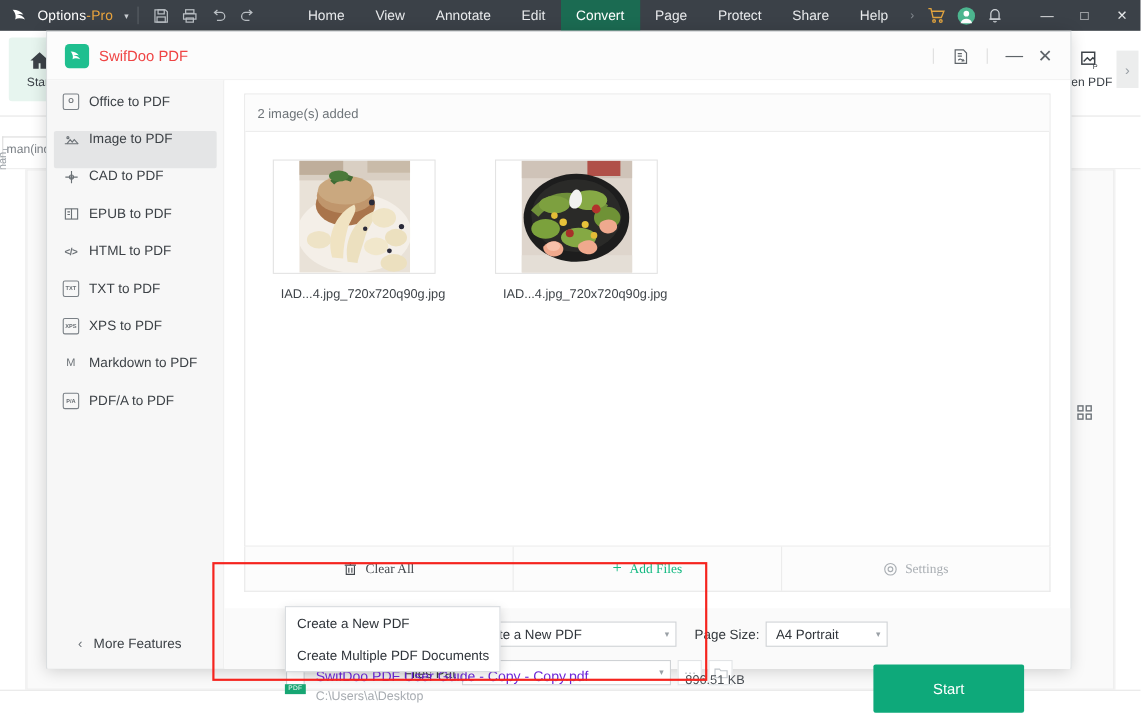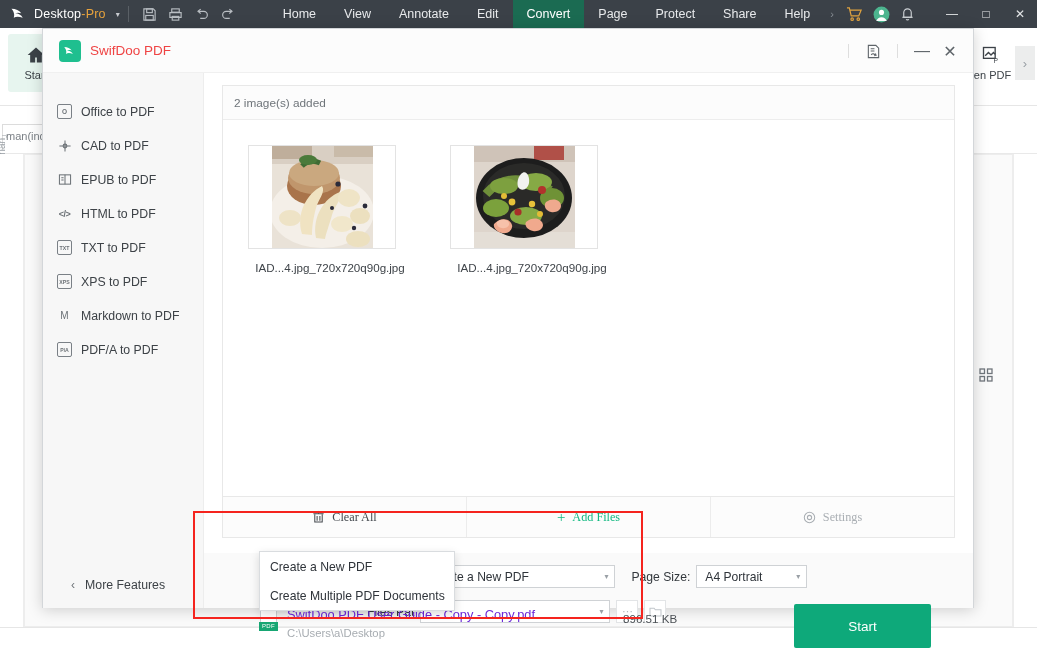--- a/index.html
+++ b/index.html
@@ -129,21 +129,21 @@
   }
 
   .dlg-body { position: relative; height: 535px; display: flex; }
 
   
   .dlg-side {
     width: 161px; background: #f7f7f7; position: relative;
     border-right: 1px solid #ededed;
   }
   .side-item {
-    display: flex; align-items: flex-end; height: 34px; margin: 0 6px;
+    display: flex; align-items: flex-start; height: 34px; margin: 0 6px;
     padding-left: 8px; border-radius: 2px; gap: 9px;
     font-size: 12.3px; color: #3d4247;
   }
   .side-item.active { background: #e4e5e6; }
   .side-ico {
     width: 15px; height: 15px; display: flex; align-items: center; justify-content: center;
     color: #6b7176; font-size: 8.5px; font-weight: bold; flex: 0 0 15px;
   }
   .side-ico.box { border: 1.3px solid #7a8086; border-radius: 2px; font-size: 6.5px; }
   .side-more {
@@ -312,21 +312,21 @@
     <div class="bg-statusbar"></div>
   </div>
 
   <div class="app-titlebar">
     <div class="brand">
       <span class="brand-logo">
         <svg width="18" height="16" viewBox="0 0 24 20" fill="#ffffff">
           <path d="M2 3c6 0 10 2 13 6-3-1-6-1-8 0 4 0 8 2 10 6-5-2-9-2-12 0 2-5-1-10-3-12z"></path>
         </svg>
       </span>
-      <span class="brand-text"><span>Desktop</span><span class="pro">-Pro</span></span>
+      <span class="brand-text"><span>Options</span><span class="pro">-Pro</span></span>
       <span class="brand-caret">▾</span>
     </div>
     <div class="tb-sep"></div>
 
     <div class="tb-icon">
       <svg width="15" height="15" viewBox="0 0 16 16" fill="none" stroke="#b9bec3" stroke-width="1.2">
         <path d="M2 2h10l2 2v10H2z"></path>
           <rect x="5" y="2" width="6" height="4"></rect>
           <rect x="4" y="9" width="8" height="5"></rect>
       </svg>
@@ -421,20 +421,30 @@
     </div>
 
     <div class="dlg-body">
 
       <div class="dlg-side">
         <div style="height:12px"></div>
 
         <div class="side-item">
           <span class="side-ico box">O</span>
           <span>Office to PDF</span>
+        </div>
+        <div class="side-item active">
+          <span class="side-ico">
+            <svg width="14" height="12" viewBox="0 0 15 12" fill="none" stroke="#6b7176" stroke-width="1.1">
+              <path d="M1 10h13"></path>
+                <path d="M3 10l3.2-4 2 2.4 2-2.4L14 10"></path>
+                <circle cx="4" cy="4" r="1"></circle>
+            </svg>
+          </span>
+          <span>Image to PDF</span>
         </div>
         <div class="side-item">
           <span class="side-ico">
             <svg width="14" height="14" viewBox="0 0 15 15" fill="none" stroke="#6b7176" stroke-width="1.1">
               <path d="M7.5 1.5v12M1.5 7.5h12"></path>
                 <circle cx="7.5" cy="7.5" r="2"></circle>
             </svg>
           </span>
           <span>CAD to PDF</span>
         </div>

